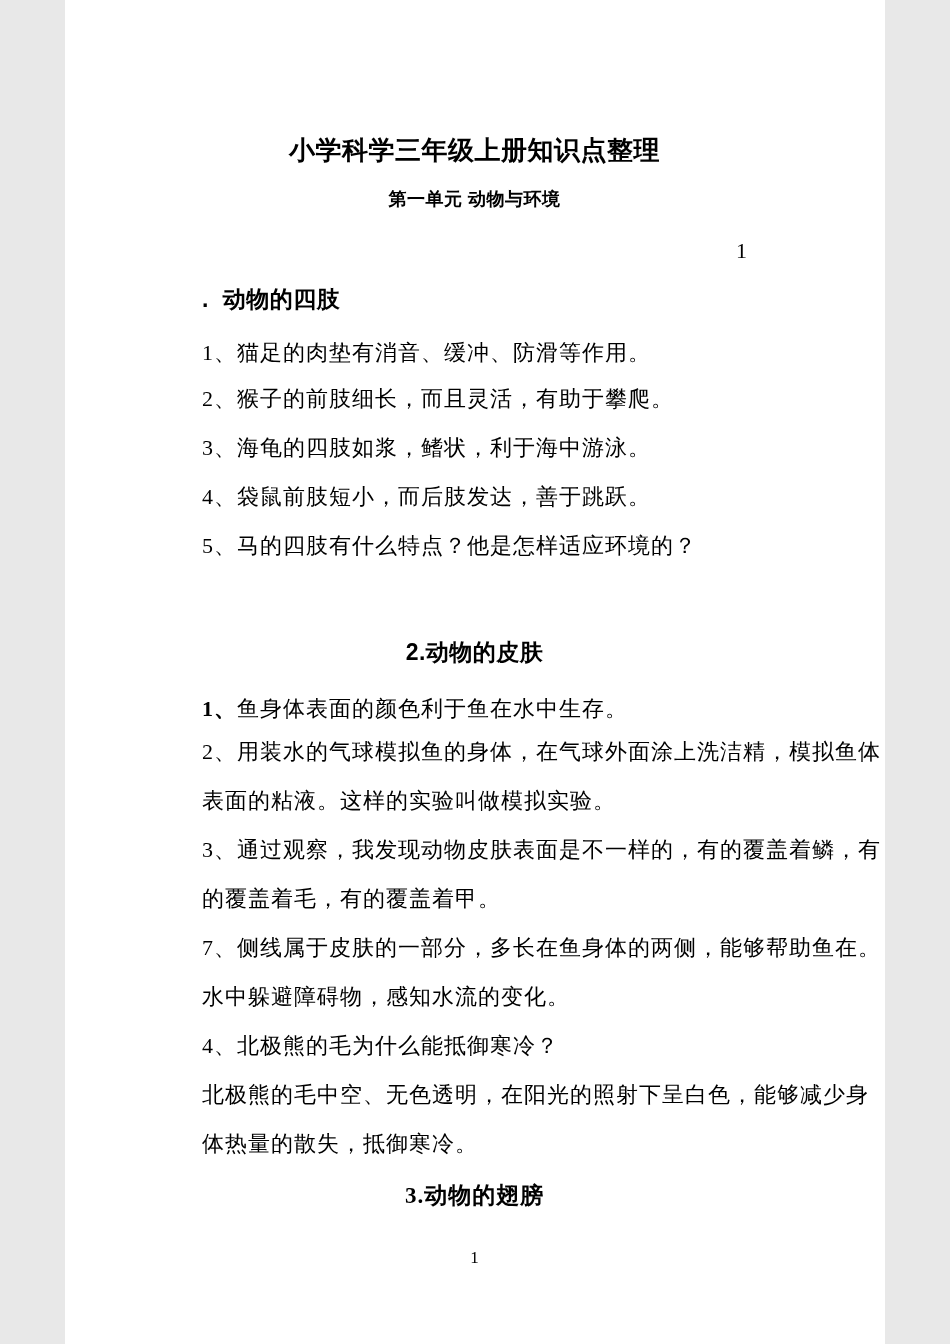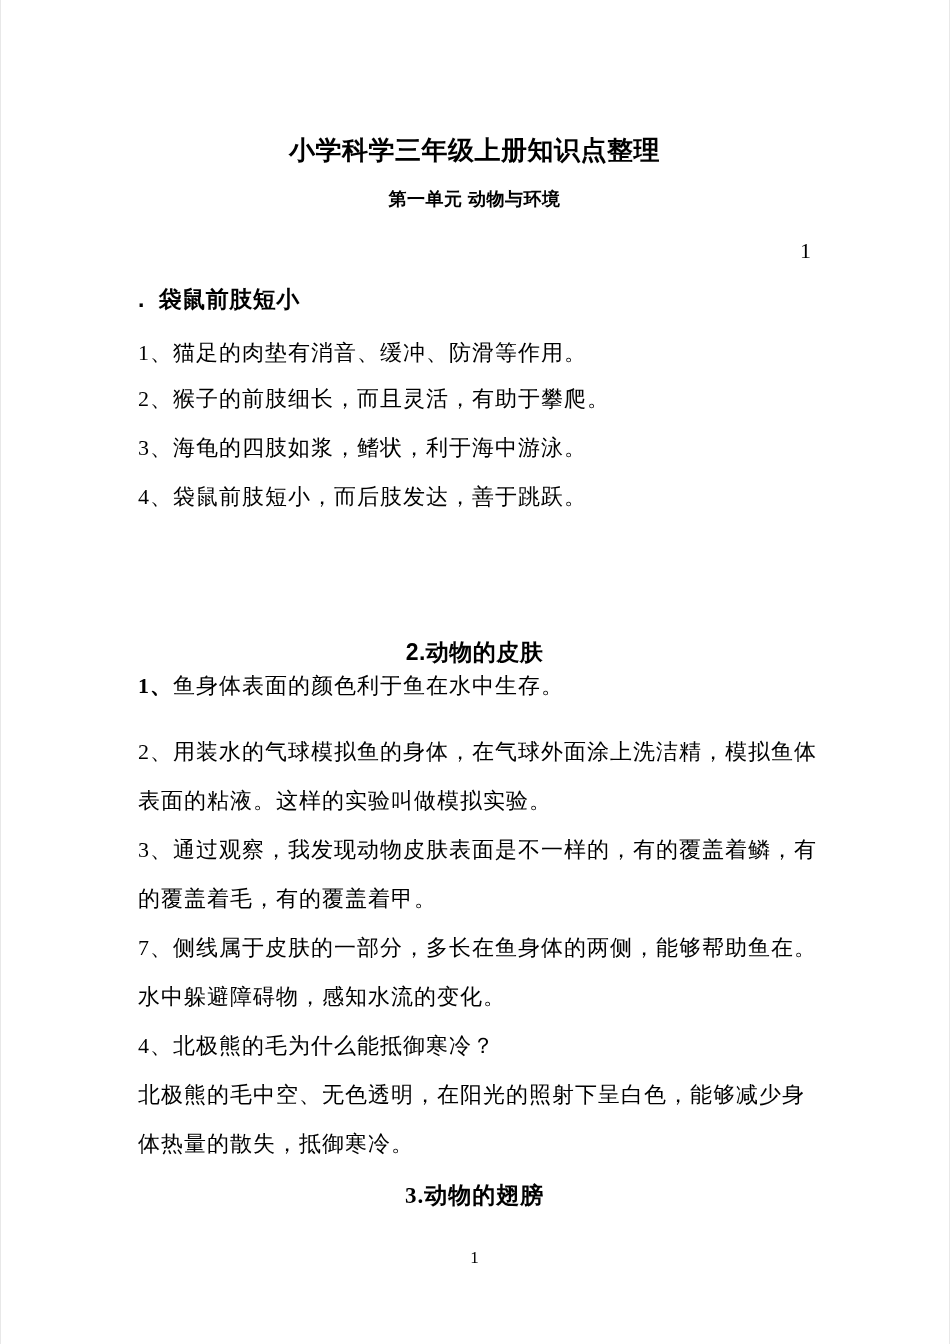--- a/index.html
+++ b/index.html
@@ -1,18 +1,18 @@
 <!DOCTYPE html>
 <html><head>
 <meta charset="utf-8">
 <style>
   html, body { margin: 0; padding: 0; background: #e8e8e8; }
   .page {
     position: relative;
-    width: 948px;
+    width: 820px;
     height: 1344px;
     margin: 0 auto;
     background: #ffffff;
     overflow: hidden;
     color: #000000;
   }
   .ln {
     position: absolute;
     left: 137px;
     right: 138px;
@@ -72,30 +72,31 @@
 <body>
 
 <div class="page">
 
   <div class="ln t-title" style="top:133px">小学科学三年级上册知识点整理</div>
 
   <div class="ln t-sub" style="top:182px">第一单元 动物与环境</div>
 
   <div class="ln t-num" style="top:234px">1</div>
 
-  <div class="ln t-h" style="top:282px">.  袋鼠前肢短小</div>
+  <div class="ln t-h" style="top:282px">.  动物的四肢</div>
 
   <div class="ln t-body" style="top:336px">1、猫足的肉垫有消音、缓冲、防滑等作用。</div>
   <div class="ln t-body" style="top:382px">2、猴子的前肢细长，而且灵活，有助于攀爬。</div>
   <div class="ln t-body" style="top:431px">3、海龟的四肢如浆，鳍状，利于海中游泳。</div>
   <div class="ln t-body" style="top:480px">4、袋鼠前肢短小，而后肢发达，善于跳跃。</div>
+  <div class="ln t-body" style="top:529px">5、马的四肢有什么特点？他是怎样适应环境的？</div>
 
   <div class="ln t-h t-h-center" style="top:635px">2.动物的皮肤</div>
 
-  <div class="ln t-body" style="top:669px"><span class="bold-prefix">1、</span><span>鱼身体表面的颜色利于鱼在水中生存。</span></div>
+  <div class="ln t-body" style="top:692px"><span class="bold-prefix">1、</span><span>鱼身体表面的颜色利于鱼在水中生存。</span></div>
 
   <div class="ln t-body" style="top:735px">2、用装水的气球模拟鱼的身体，在气球外面涂上洗洁精，模拟鱼体</div>
   <div class="ln t-body" style="top:784px">表面的粘液。这样的实验叫做模拟实验。</div>
   <div class="ln t-body" style="top:833px">3、通过观察，我发现动物皮肤表面是不一样的，有的覆盖着鳞，有</div>
   <div class="ln t-body" style="top:882px">的覆盖着毛，有的覆盖着甲。</div>
   <div class="ln t-body" style="top:931px">7、侧线属于皮肤的一部分，多长在鱼身体的两侧，能够帮助鱼在。</div>
   <div class="ln t-body" style="top:980px">水中躲避障碍物，感知水流的变化。</div>
   <div class="ln t-body" style="top:1029px">4、北极熊的毛为什么能抵御寒冷？</div>
   <div class="ln t-body" style="top:1078px">北极熊的毛中空、无色透明，在阳光的照射下呈白色，能够减少身</div>
   <div class="ln t-body" style="top:1127px">体热量的散失，抵御寒冷。</div>

